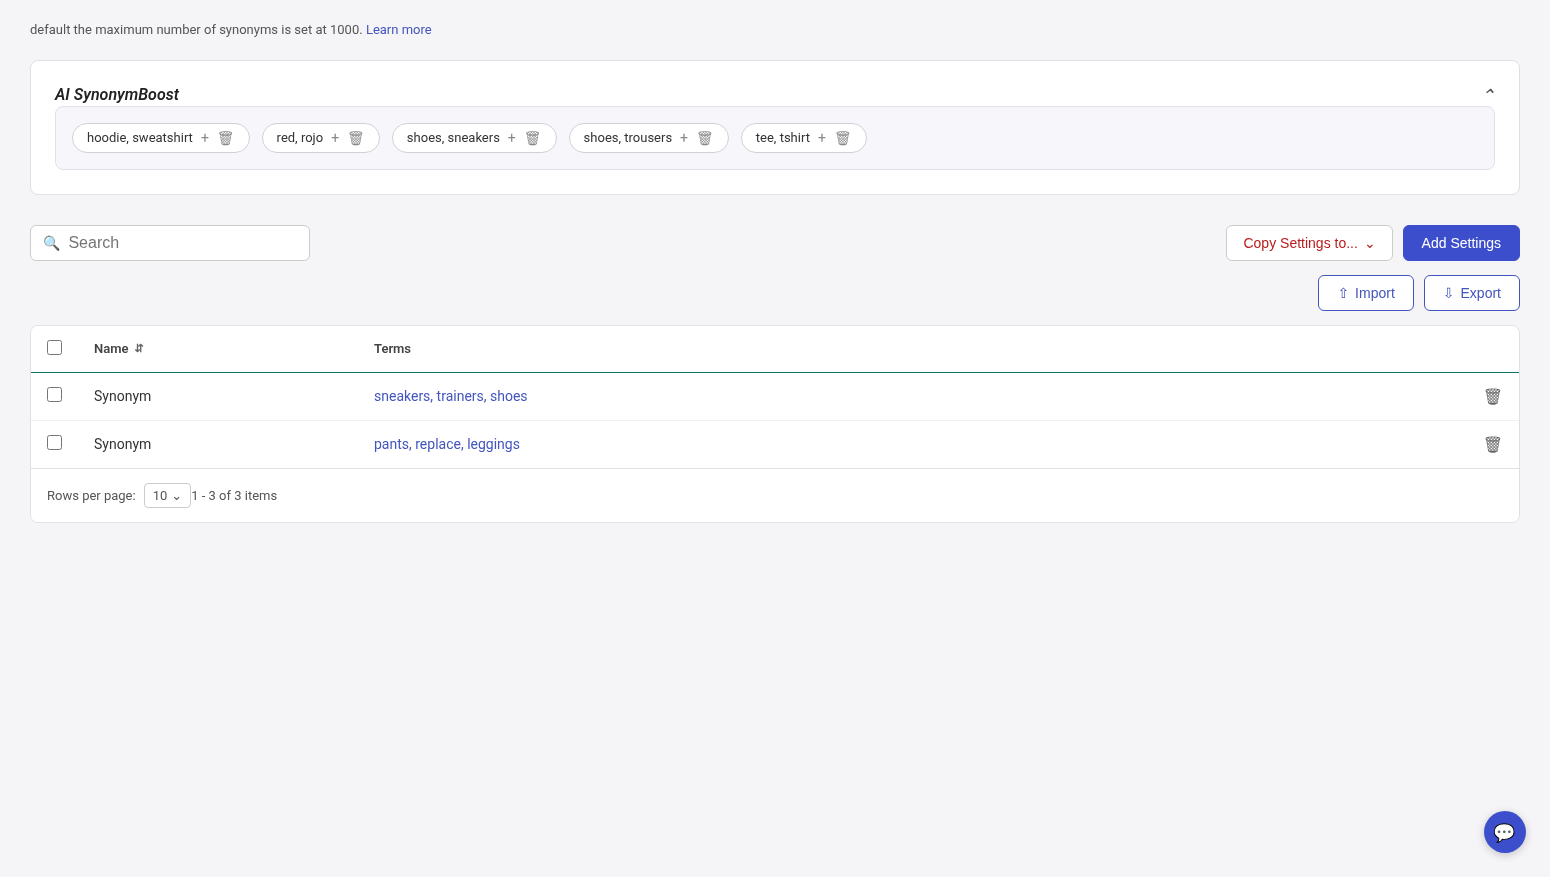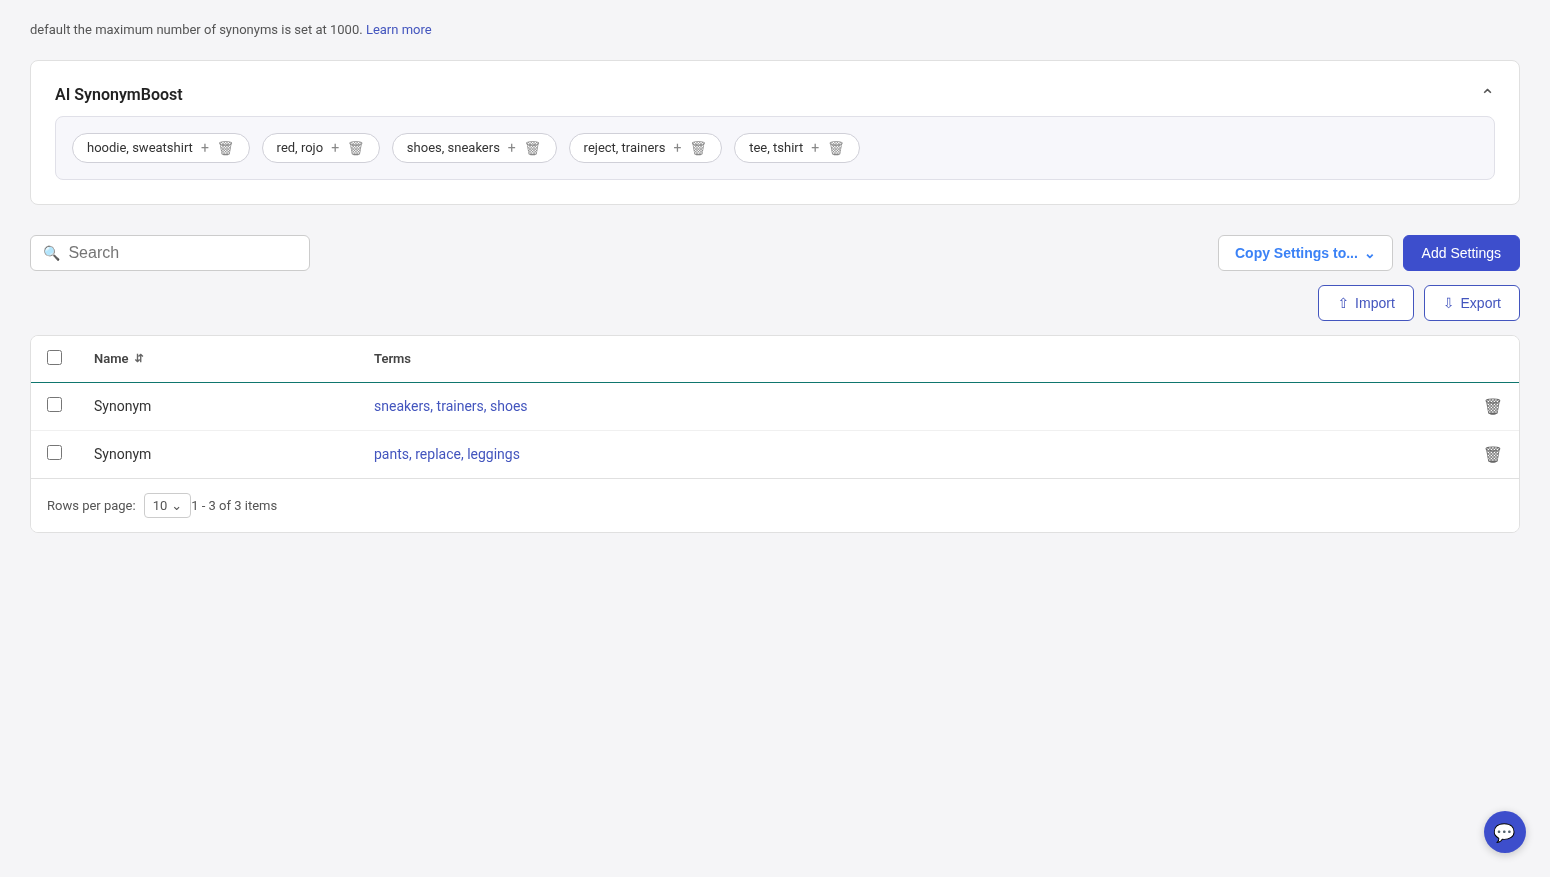--- a/index.html
+++ b/index.html
@@ -33,21 +33,21 @@
       border: 1px solid #e0e0e0;
       border-radius: 8px;
       padding: 24px;
       margin-bottom: 30px;
     }
 
     .card-header {
       display: flex;
       justify-content: space-between;
       align-items: flex-start;
-      margin-bottom: 10px;
+      font-style: italic;
     }
 
     .card-title {
       font-size: 16px;
       font-weight: 600;
       color: #222;
     }
 
     .collapse-icon {
       cursor: pointer;
@@ -162,24 +162,24 @@
       border-color: #3d4ecc;
     }
 
     .copy-settings-btn {
       display: flex;
       align-items: center;
       gap: 6px;
       padding: 9px 16px;
       border-radius: 6px;
       font-size: 14px;
-      font-weight: 700;
+      font-weight: 400;
       cursor: pointer;
       border: 1px solid #ccc;
-      color: #3b82f6;
+      color: #b91c1c;
       background: #fff;
       text-align: center;
     }
 
     
     .table-wrapper {
       background: #fff;
       border: 1px solid #e0e0e0;
       border-radius: 8px;
       overflow: hidden;
@@ -328,21 +328,21 @@
           <span>red, rojo</span>
           <span class="chip-icon">+</span>
           <span class="chip-icon">🗑</span>
         </div>
         <div class="chip">
           <span>shoes, sneakers</span>
           <span class="chip-icon">+</span>
           <span class="chip-icon">🗑</span>
         </div>
         <div class="chip">
-          <span>reject, trainers</span>
+          <span>shoes, trousers</span>
           <span class="chip-icon">+</span>
           <span class="chip-icon">🗑</span>
         </div>
         <div class="chip">
           <span>tee, tshirt</span>
           <span class="chip-icon">+</span>
           <span class="chip-icon">🗑</span>
         </div>
       </div>
   </div>

